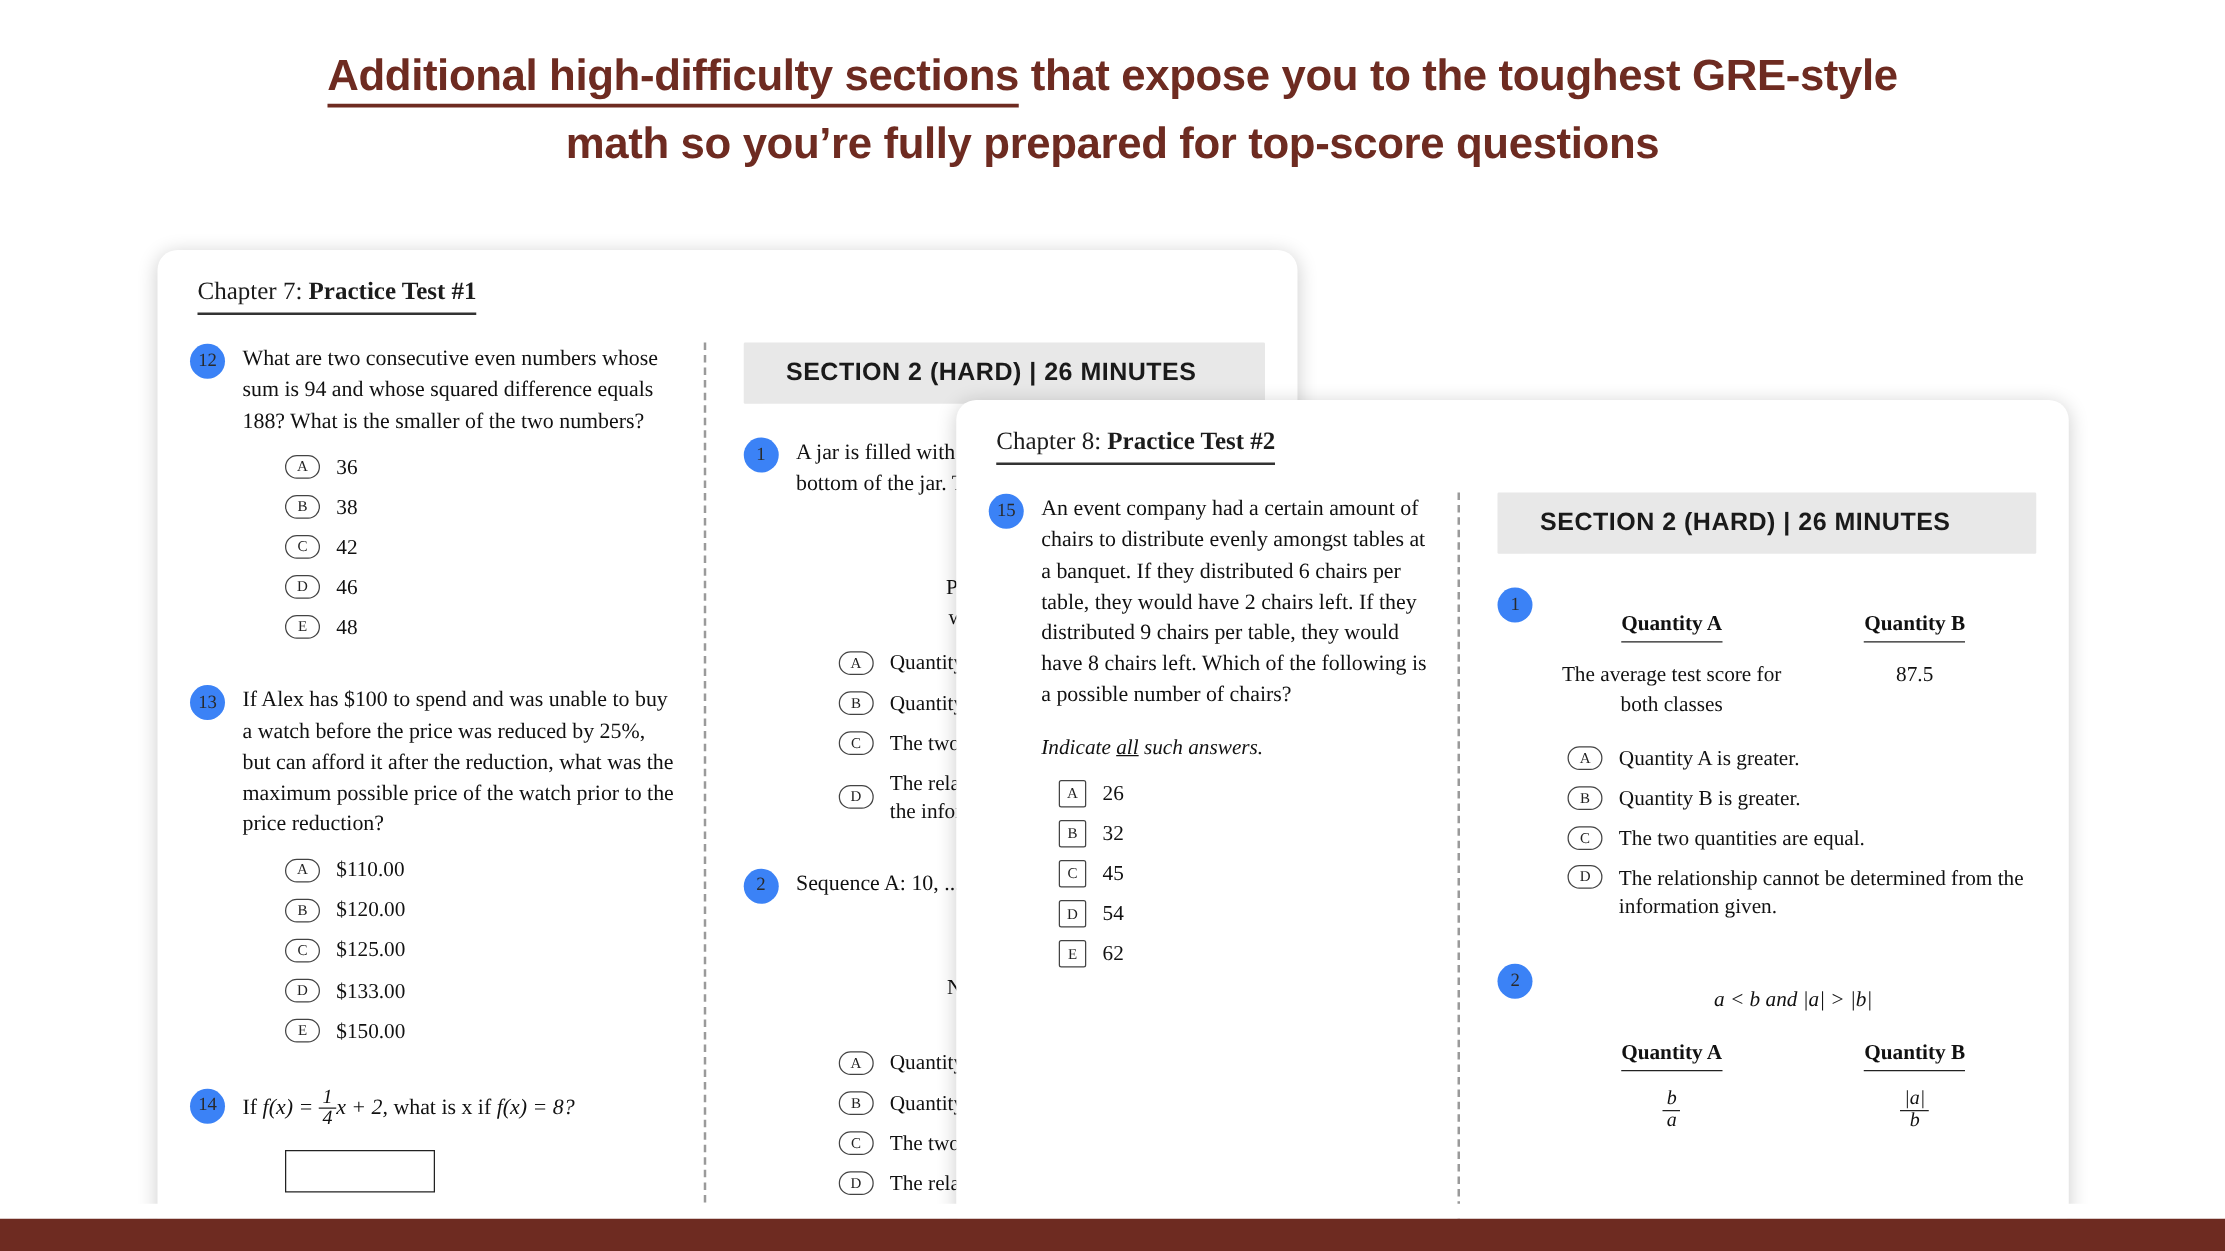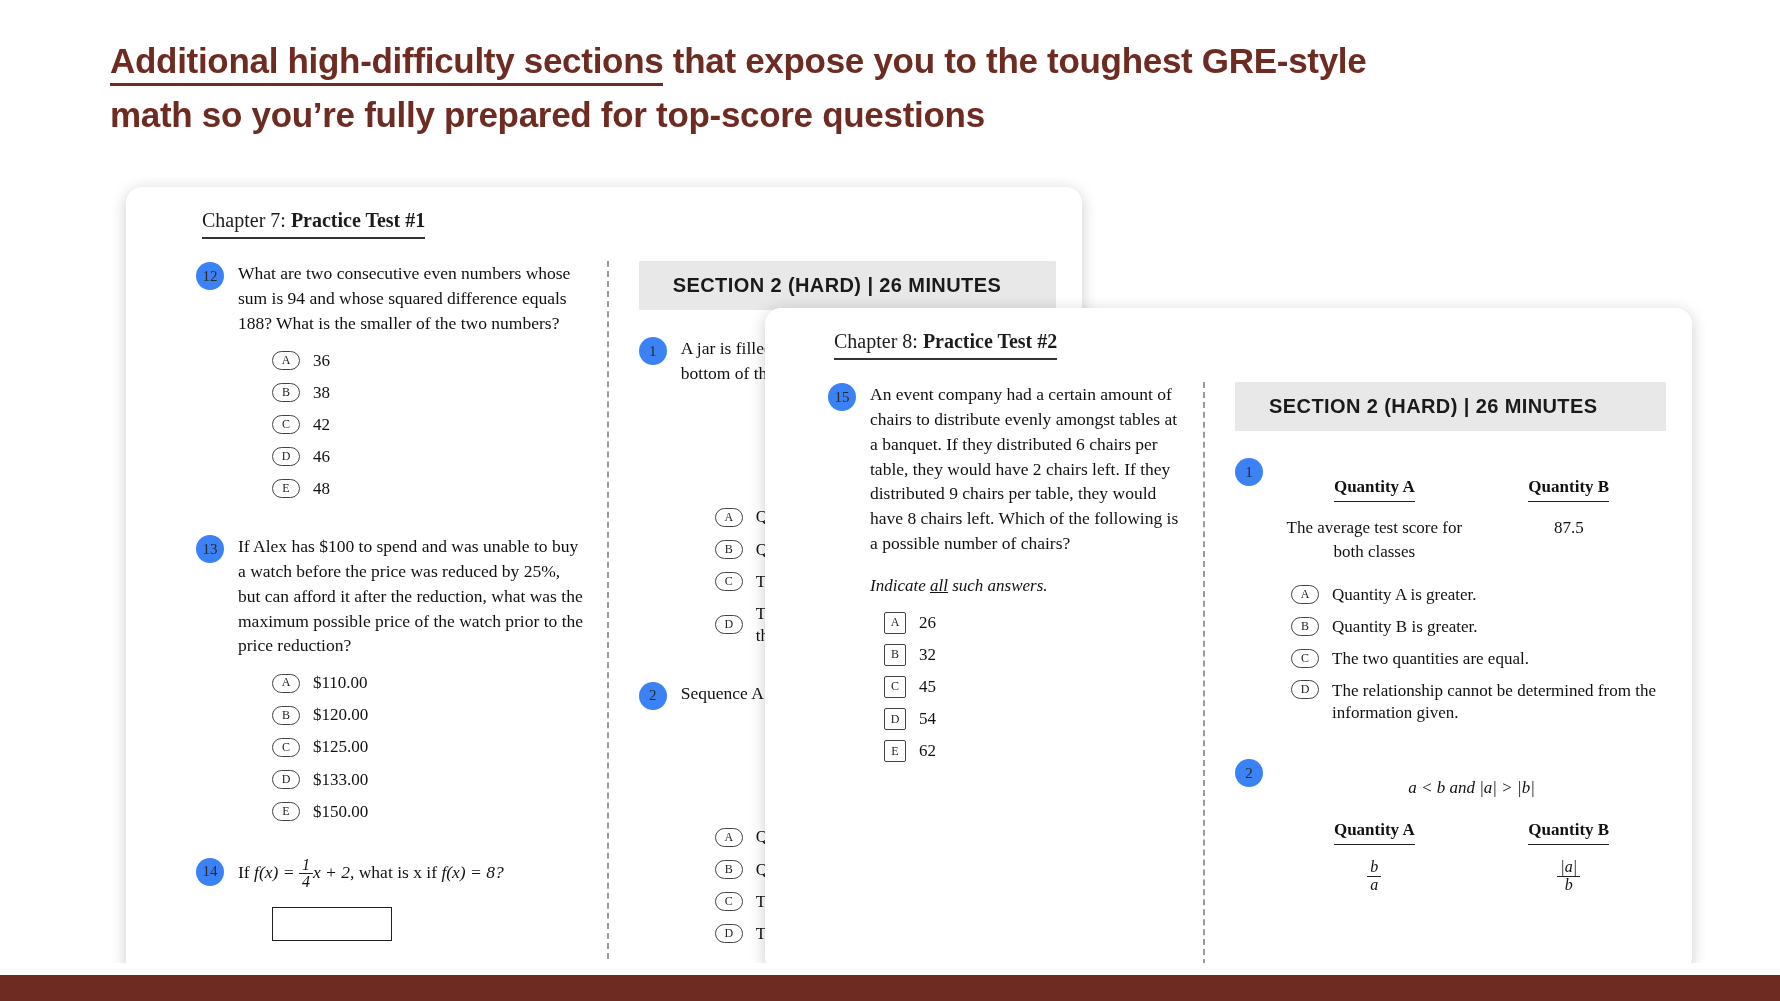--- a/index.html
+++ b/index.html
@@ -15,21 +15,21 @@
     position: relative;
   }
 
   
   .headline {
     position: absolute;
     top: 34px;
     left: 50%;
     transform: translateX(-50%);
     width: 1560px;
-    text-align: left;
+    text-align: center;
     font-family: "Liberation Sans", sans-serif;
     font-weight: bold;
     font-size: 35px;
     line-height: 1.55;
     color: #6e2b21;
     letter-spacing: -0.3px;
   }
   .headline .underlined {
     border-bottom: 3px solid #6e2b21;
     padding-bottom: 3px;
@@ -38,33 +38,31 @@
   
   .page-card {
     position: absolute;
     background: #ffffff;
     border-radius: 16px;
     box-shadow: 0 3px 16px rgba(0,0,0,0.20);
     overflow: hidden;
   }
   #card-ch7 {
     left: 126px;
-    top: 187px;
+    top: 200px;
     width: 912px;
     height: 790px;
     z-index: 1;
-    padding-left: 44px;
   }
   #card-ch8 {
     left: 765px;
-    top: 308px;
+    top: 320px;
     width: 890px;
     height: 665px;
     z-index: 2;
-    padding-left: 37px;
   }
 
   .card-inner {
     position: relative;
     width: 100%;
     height: 100%;
     padding: 22px 26px 0 26px;
     box-sizing: border-box;
   }
 

